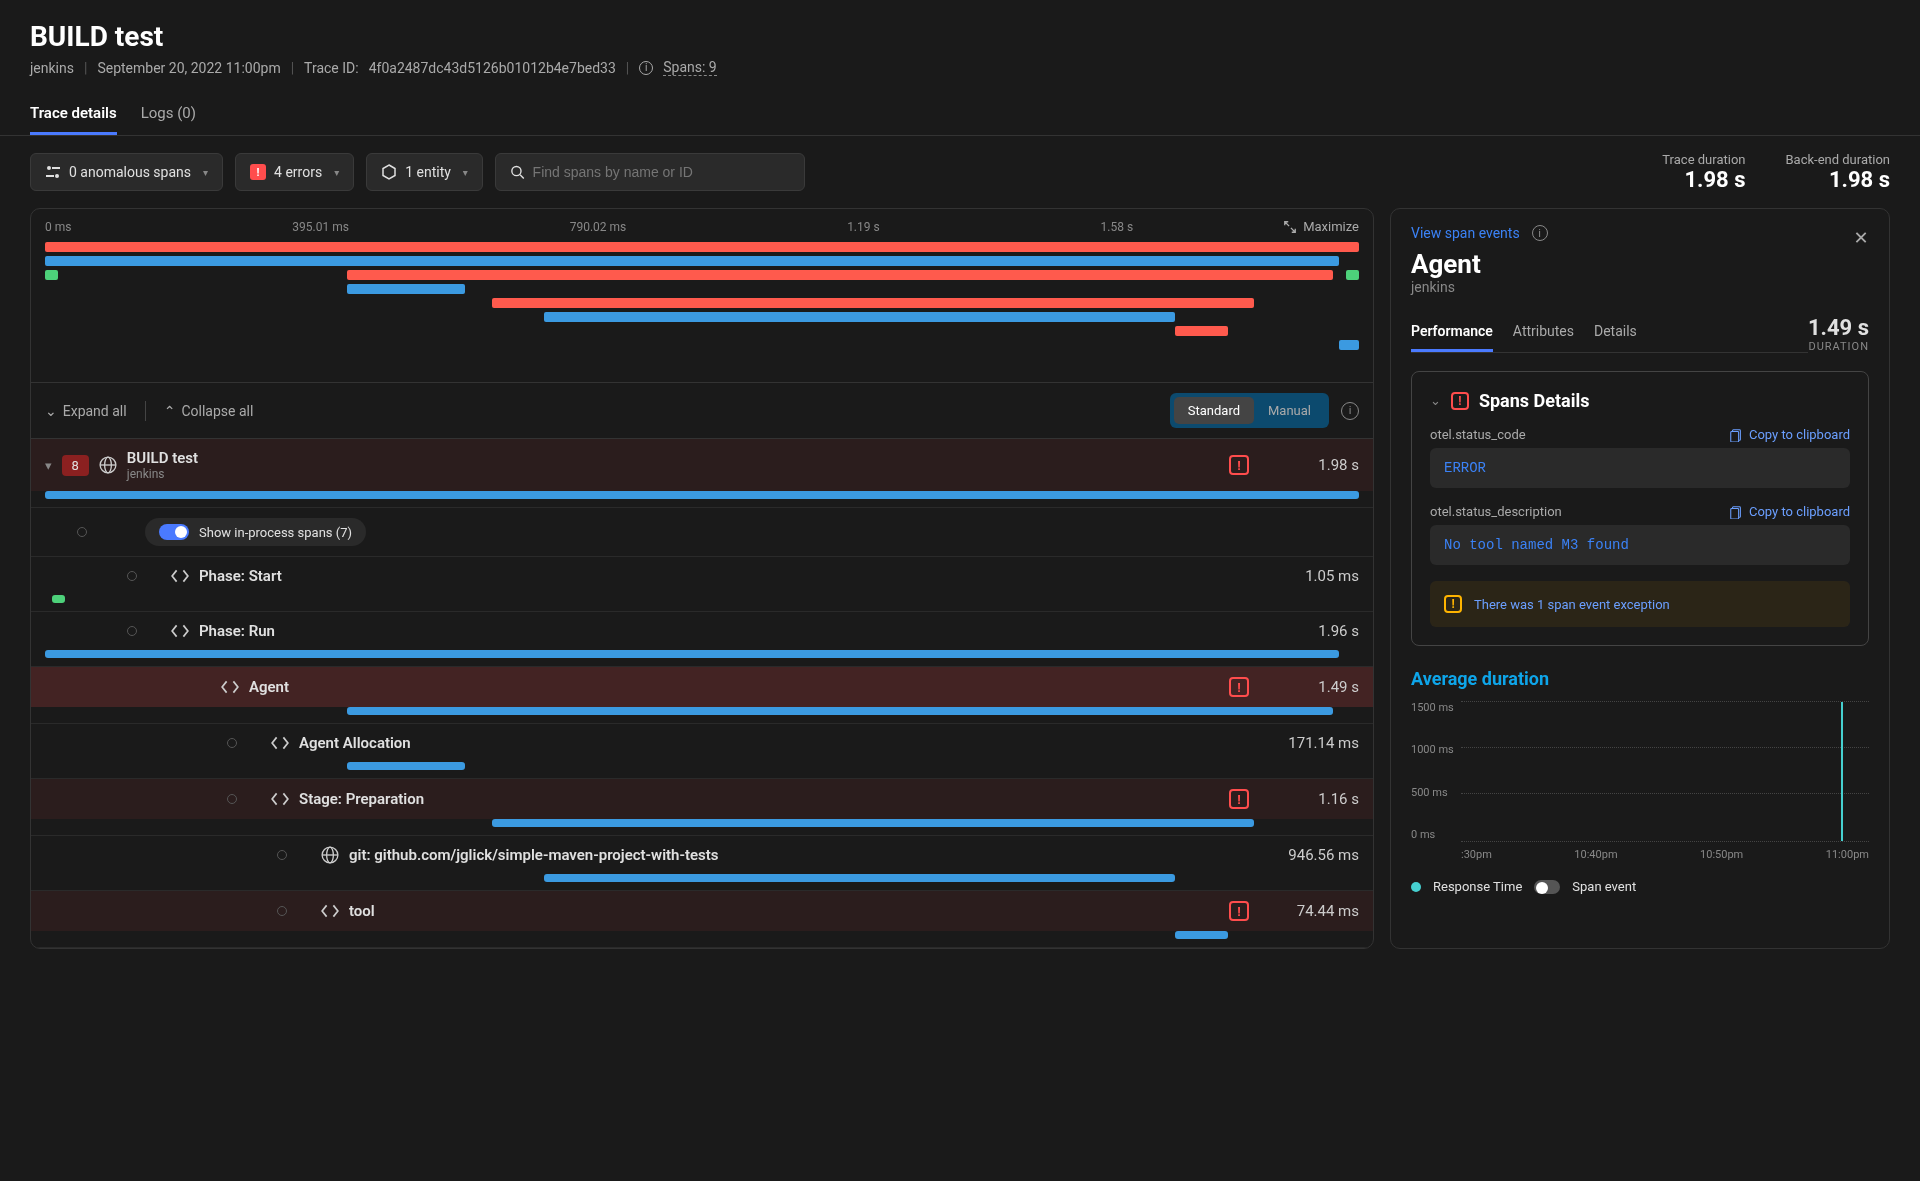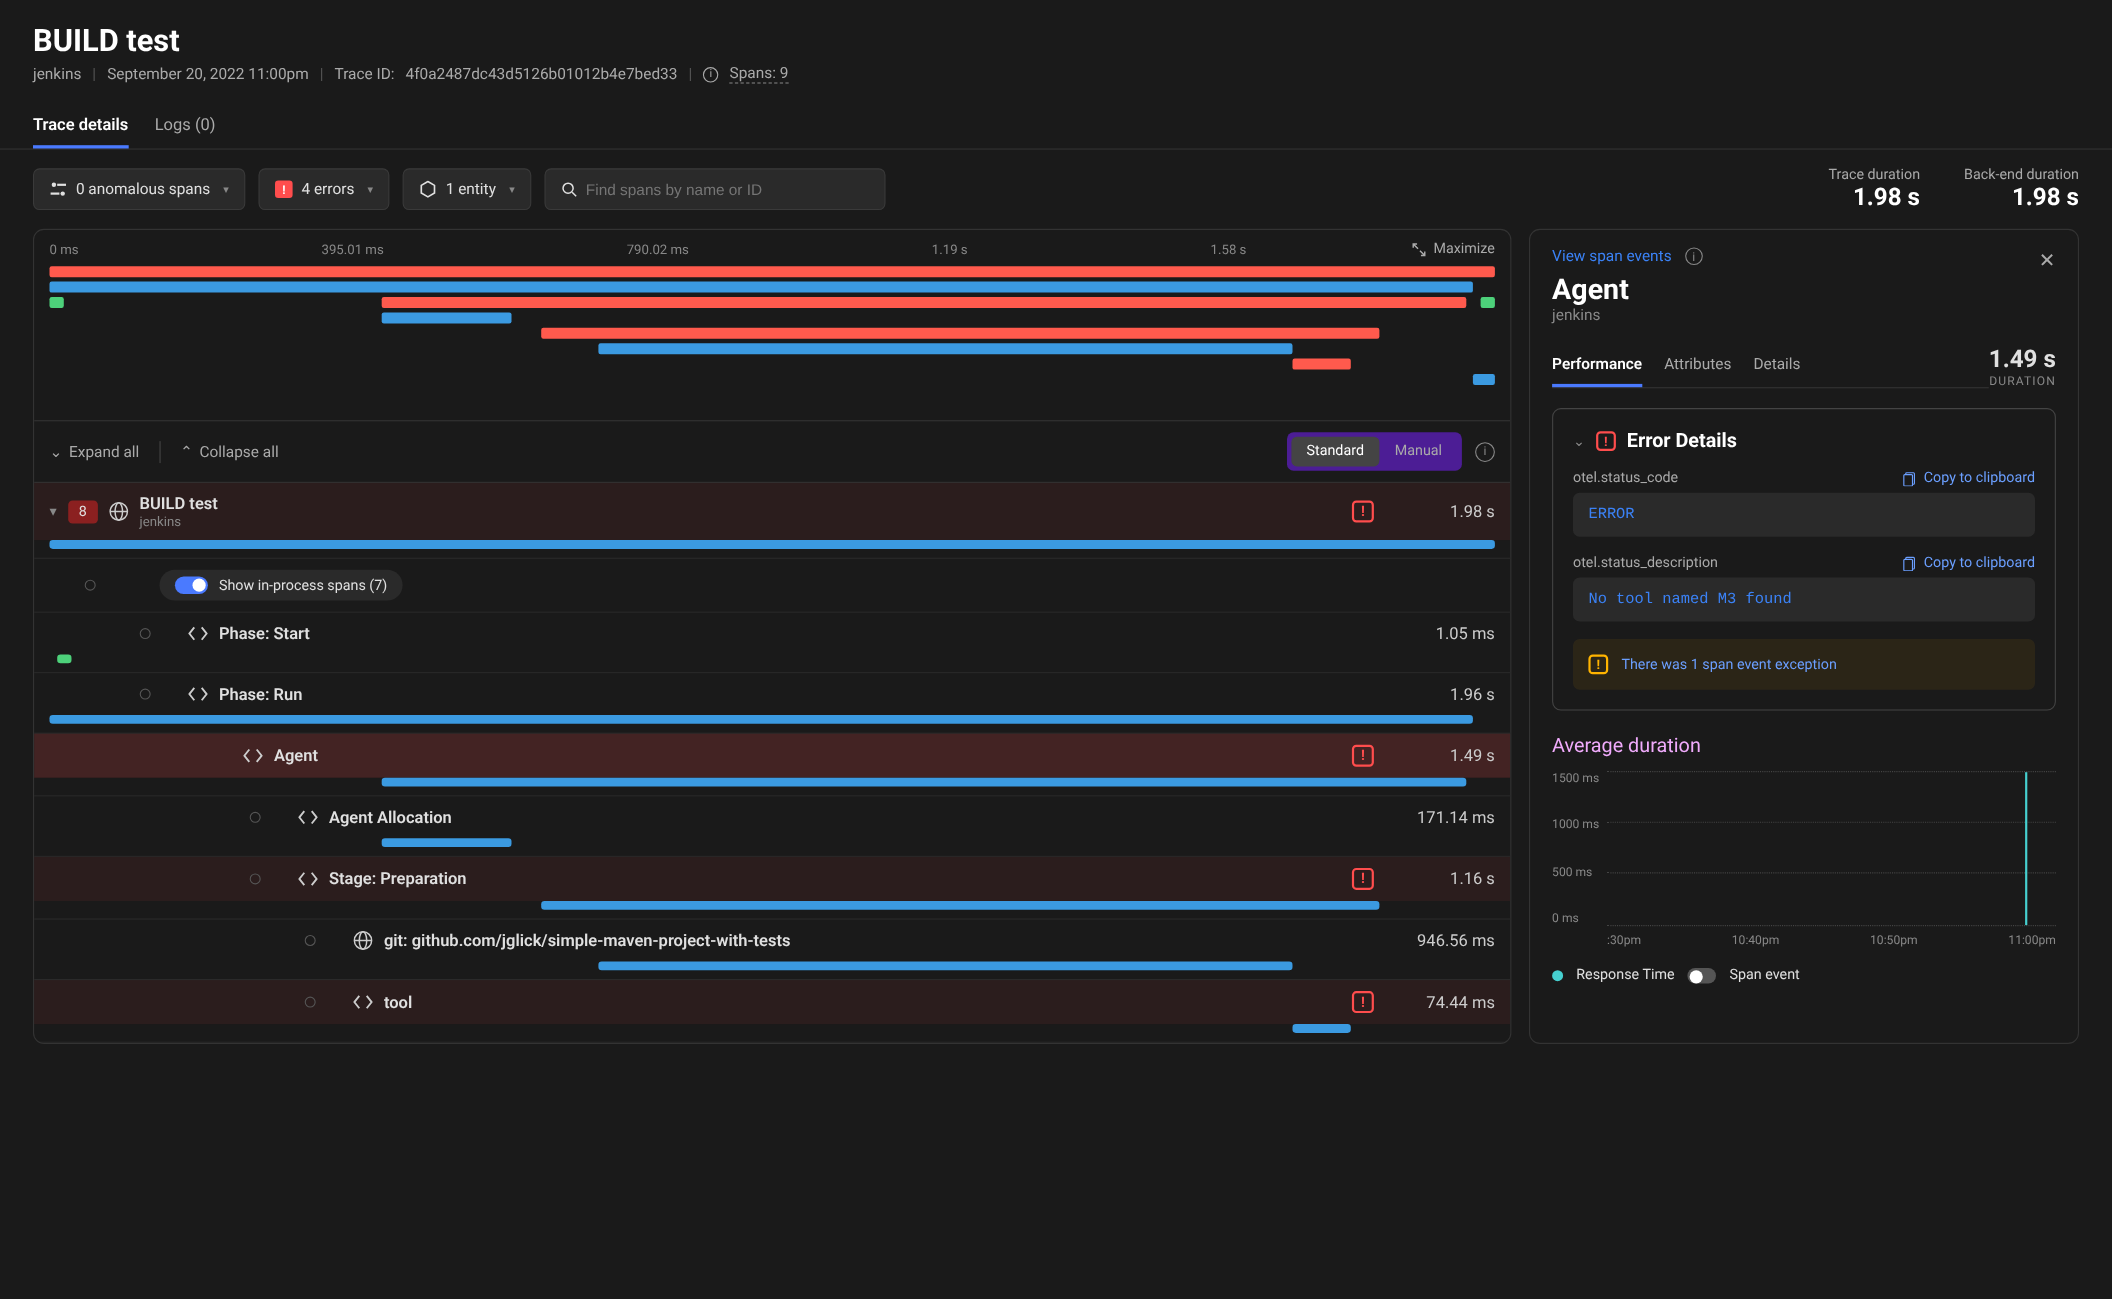--- a/index.html
+++ b/index.html
@@ -53,21 +53,21 @@
 .mm-header { display: flex; justify-content: space-between; align-items: center; margin-bottom: 8px; }
 .mm-ticks { display: flex; justify-content: space-between; color: #888; font-size: 12px; }
 .mm-maximize { display: flex; align-items: center; gap: 6px; color: #aaa; cursor: pointer; }
 .mm-canvas { height: 130px; position: relative; }
 .mm-bar { position: absolute; height: 10px; border-radius: 2px; }
 
 
 .ctrl-row { display: flex; align-items: center; padding: 10px 14px; border-bottom: 1px solid #333; gap: 18px; }
 .ctrl-btn { display: flex; align-items: center; gap: 6px; color: #aaa; cursor: pointer; font-size: 14px; }
 .ctrl-sep { width: 1px; height: 20px; background: #444; }
-.seg-group { display: flex; background: #4c1d95; border-radius: 6px; padding: 4px; }
+.seg-group { display: flex; background: #0c4a6e; border-radius: 6px; padding: 4px; }
 .seg { padding: 6px 14px; border-radius: 5px; cursor: pointer; color: #aaa; }
 .seg.active { background: #444; color: #fff; }
 .info-circle { width: 18px; height: 18px; border: 1.5px solid #888; border-radius: 50%; display: inline-flex; align-items: center; justify-content: center; font-size: 11px; color: #888; }
 
 
 .span-row { border-bottom: 1px solid #2a2a2a; position: relative; }
 .span-head { display: flex; align-items: center; padding: 10px 14px; gap: 10px; position: relative; }
 .span-row.error-row .span-head { background: rgba(255,77,77,0.08); }
 .span-row.error-row.selected .span-head { background: rgba(255,77,77,0.18); }
 .badge { background: #3a3a3a; border-radius: 4px; padding: 3px 10px; font-size: 13px; }
@@ -106,21 +106,21 @@
 .err-head .err-sq { width: 18px; height: 18px; border: 2px solid #ff4d4d; border-radius: 4px; display: inline-flex; align-items: center; justify-content: center; color: #ff4d4d; font-size: 12px; font-weight: bold; }
 .err-title { font-size: 18px; font-weight: 700; color: #fff; }
 .kv-row { display: flex; justify-content: space-between; align-items: center; margin-bottom: 6px; }
 .kv-key { color: #aaa; font-size: 13px; }
 .copy-link { color: #6b9fff; display: flex; align-items: center; gap: 6px; cursor: pointer; font-size: 13px; }
 .code-box { background: #2a2a2a; border-radius: 6px; padding: 12px 14px; font-family: "Courier New", monospace; font-size: 14px; color: #3b82f6; margin-bottom: 16px; }
 .warn-box { background: rgba(255,180,0,0.08); border-radius: 6px; padding: 14px; display: flex; align-items: center; gap: 12px; margin-top: 10px; }
 .warn-box .warn-icon { width: 18px; height: 18px; border: 2px solid #ffb400; border-radius: 4px; display: inline-flex; align-items: center; justify-content: center; color: #ffb400; font-size: 12px; font-weight: bold; }
 .warn-box a { color: #6b9fff; }
 
-.avg-title { font-size: 18px; font-weight: 400; color: #f0abfc; margin: 22px 0 12px 0; }
+.avg-title { font-size: 18px; font-weight: 700; color: #0ea5e9; margin: 22px 0 12px 0; }
 .chart { position: relative; height: 170px; }
 .y-ticks { position: absolute; left: 0; top: 0; bottom: 30px; width: 50px; display: flex; flex-direction: column; justify-content: space-between; }
 .y-tick { font-size: 11px; color: #888; }
 .x-ticks { position: absolute; left: 50px; right: 0; bottom: 10px; display: flex; justify-content: space-between; }
 .x-tick { font-size: 11px; color: #888; }
 .chart-area { position: absolute; left: 50px; right: 0; top: 0; bottom: 30px; }
 .grid-line { position: absolute; left: 0; right: 0; border-top: 1px dotted #444; }
 .chart-spike { position: absolute; right: 26px; bottom: 0; width: 2px; background: #46d0d0; }
 .legend-row { display: flex; align-items: center; gap: 12px; margin-top: 8px; font-size: 13px; }
 .legend-dot { width: 10px; height: 10px; border-radius: 50%; display: inline-block; }
@@ -414,21 +414,21 @@
       <div class="rp-dur">
         <div class="rp-dur-val">1.49 s</div>
         <div class="rp-dur-lbl">DURATION</div>
       </div>
     </div>
 
     <div class="err-box">
       <div class="err-head">
         <span class="chev-d">⌄</span>
         <span class="err-sq">!</span>
-        <span class="err-title">Error Details</span>
+        <span class="err-title">Spans Details</span>
       </div>
 
       <div class="kv-row">
         <span class="kv-key">otel.status_code</span>
         <span class="copy-link">
           <svg width="14" height="14" viewBox="0 0 16 16">
               <rect x="4" y="2" width="9" height="12" rx="1" fill="none" stroke="currentColor" stroke-width="1.2"></rect>
               <rect x="2" y="4" width="9" height="12" rx="1" fill="#1a1a1a" stroke="currentColor" stroke-width="1.2"></rect>
             </svg>
           <span>Copy to clipboard</span>

